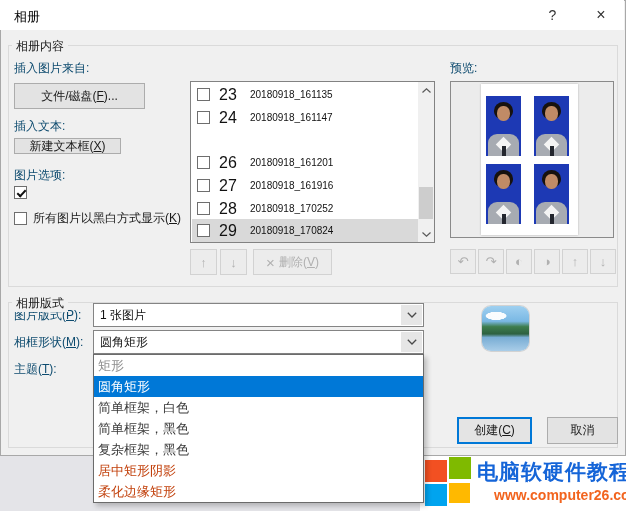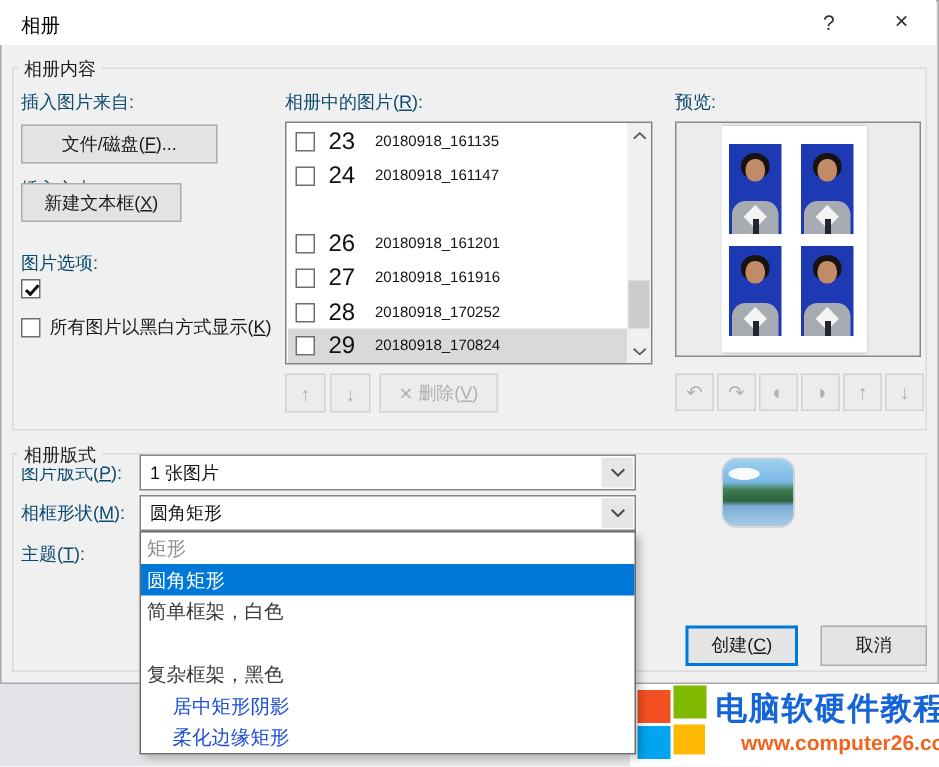--- a/index.html
+++ b/index.html
@@ -23,21 +23,21 @@
   #group-content-label { left:12px; top:38px; }
   #group-layout-label  { left:12px; top:295px; }
 
   .lbl { position:absolute; color:#0c4a6e; white-space:nowrap; }
   .u { text-decoration:underline; }
 
   
   .wbtn { position:absolute; background:#e3e3e3; border:1px solid #acacac; text-align:center; font-size:12px; color:#1a1a1a; display:flex; align-items:center; justify-content:center; }
   .wbtn.disabled { background:#ececec; border-color:#d2d2d2; color:#b0b0b0; }
   #file-btn { left:14px; top:83px; width:131px; height:26px; }
-  #textbox-btn { left:14px; top:122px; width:107px; height:26px; }
+  #textbox-btn { left:14px; top:138px; width:107px; height:16px; }
   #up-btn   { left:190px; top:249px; width:27px; height:26px; font-size:13px; }
   #down-btn { left:220px; top:249px; width:27px; height:26px; font-size:13px; }
   #delete-btn { left:253px; top:249px; width:79px; height:26px; gap:4px; }
   #delete-btn .x { font-size:15px; line-height:1; }
 
   
   .cbrow { position:absolute; display:flex; align-items:center; gap:6px; }
   #cb-captions { left:14px; top:186px; }
   #cb-grayscale { left:14px; top:210px; }
   .cbox { width:13px; height:13px; background:#fff; border:1px solid #6e6e6e; position:relative; flex:none; }
@@ -84,21 +84,21 @@
   #theme-thumb { position:absolute; left:482px; top:306px; width:47px; height:45px; border-radius:9px;
     background:
       radial-gradient(ellipse 18px 7px at 30% 22%, rgba(255,255,255,.95) 0 55%, transparent 60%),
       linear-gradient(180deg,#9fd0f0 0%, #7ab8e4 34%, #3e7d4e 46%, #2d6140 62%, #79add4 70%, #a9cde8 100%);
     box-shadow:0 0 0 1px rgba(0,0,0,.12); }
 
   
   #dropdown { position:absolute; left:93px; top:354px; width:331px; height:149px; background:#fff; border:1px solid #6b6b6b; box-shadow:3px 3px 5px rgba(0,0,0,.22); z-index:10; }
   .opt { position:absolute; left:0; width:329px; height:21px; line-height:21px; padding-left:4px; font-size:13px; color:#3a3a3a; }
   .opt.dim { color:#8f8f8f; }
-  .opt.softdim { color:#1d4ed8;margin-left:17px; }
+  .opt.softdim { color:#c2410c; }
   .opt.selected { background:#0078d7; color:#fff; }
 
   
   #create-btn { left:457px; top:417px; width:75px; height:27px; border:2px solid #0078d7; background:#e4e4e4; }
   #cancel-btn { left:547px; top:417px; width:71px; height:27px; }
 
   
   #below { position:absolute; left:0; top:456px; width:626px; height:55px; background:#e4e4e8; }
   #wm-box { position:absolute; left:420px; top:456px; width:206px; height:55px; background:#fff; }
   .tile { position:absolute; width:22px; height:22px; }
@@ -148,21 +148,20 @@
   <span class="lbl" style="left:14px; top:167px;">图片选项:</span>
 
   <div class="cbrow" id="cb-captions">
     <span class="cbox checked"></span>
   </div>
   <div class="cbrow" id="cb-grayscale">
     <span class="cbox"></span>
     <span><span>所有图片以黑白方式显示(</span><span class="u">K</span><span>)</span></span>
   </div>
 
-  <span class="lbl" id="list-label"><span>相册中的图片(</span><span class="u">R</span><span>):</span></span>
 
   <div id="piclist">
     <div class="lrow" style="top:1px;">
       <span class="cbox"></span>
       <span class="num">23</span>
       <span class="fname">20180918_161135</span>
     </div>
     <div class="lrow" style="top:24px;">
       <span class="cbox"></span>
       <span class="num">24</span>
@@ -290,20 +289,21 @@
     </span>
   </div>
 
   <span class="lbl" id="theme-label"><span>主题(</span><span class="u">T</span><span>):</span></span>
   <div id="theme-thumb"></div>
 
   <div id="dropdown">
     <div class="opt dim" style="top:0px;">矩形</div>
     <div class="opt selected" style="top:21px;">圆角矩形</div>
     <div class="opt" style="top:42px;">简单框架，白色</div>
+    <div class="opt" style="top:63px;">简单框架，黑色</div>
     <div class="opt" style="top:84px;">复杂框架，黑色</div>
     <div class="opt softdim" style="top:105px;">居中矩形阴影</div>
     <div class="opt softdim" style="top:126px;">柔化边缘矩形</div>
   </div>
 
   <div class="wbtn" id="create-btn">
     <span><span>创建(</span><span class="u">C</span><span>)</span></span>
   </div>
   <div class="wbtn" id="cancel-btn">
     <span>取消</span>

